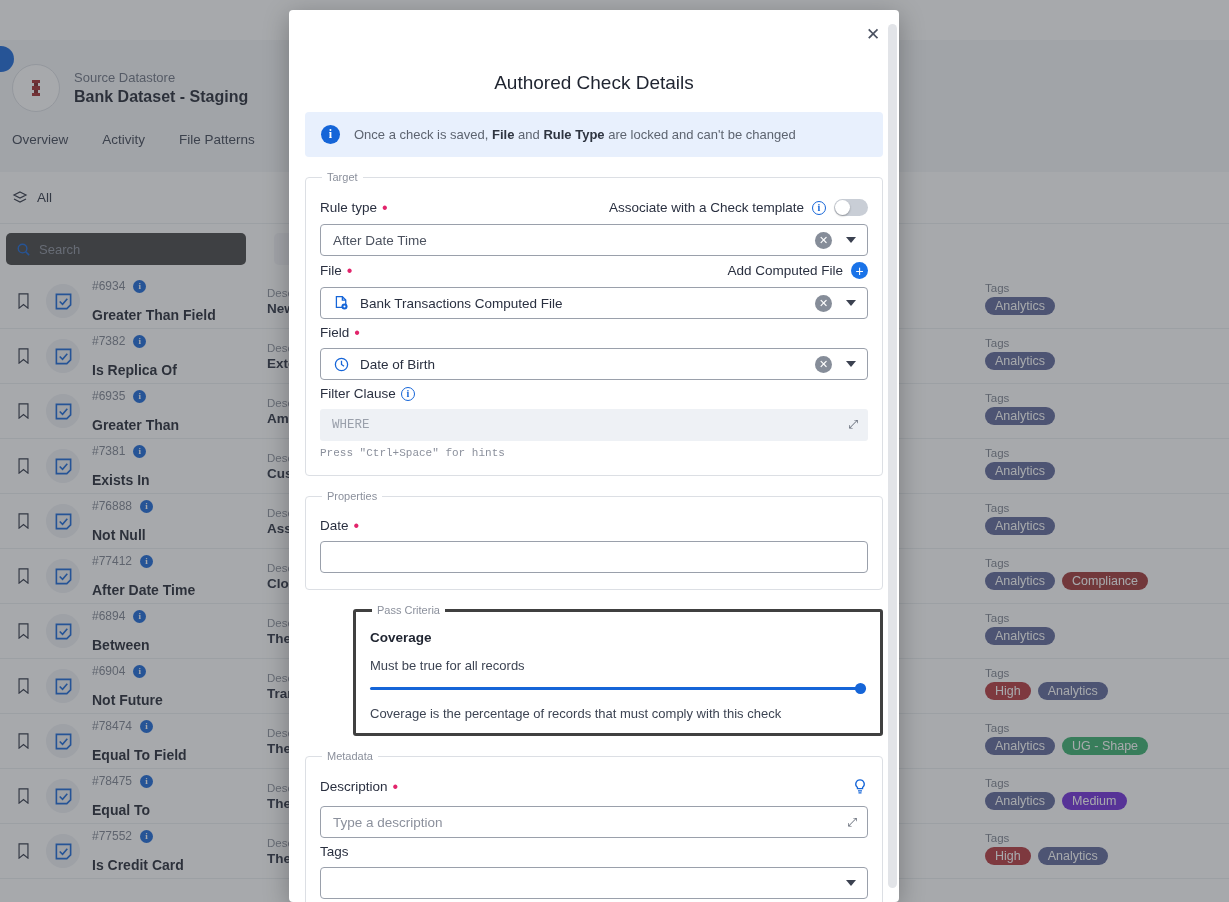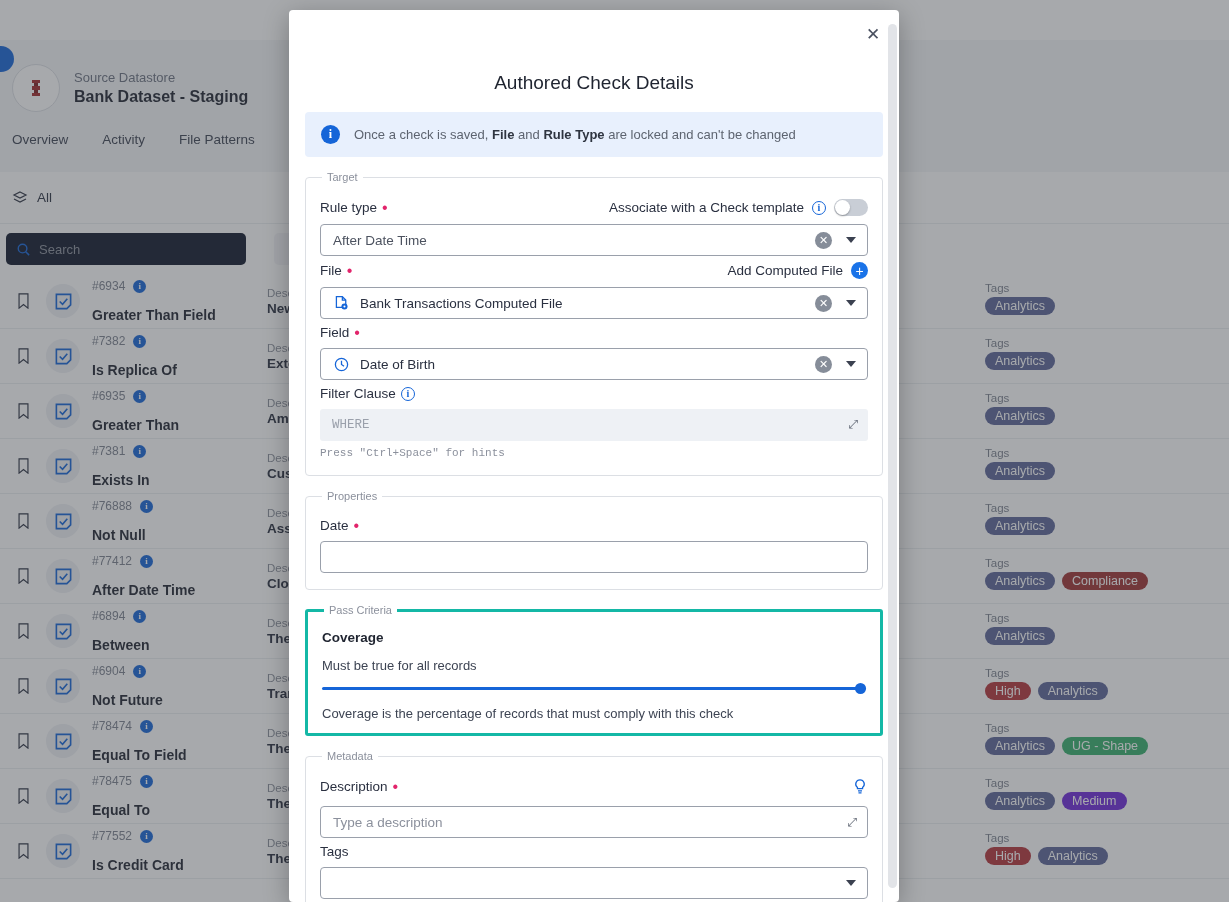--- a/index.html
+++ b/index.html
@@ -73,21 +73,21 @@
     display: flex; align-items: center; justify-content: center;
     margin-right: 4px;
   }
 
   .search-row {
     position: absolute; left: 0; top: 224px; right: 0; height: 50px;
     background: #ffffff; display: flex; align-items: center;
   }
   .search-box {
     margin-left: 6px; width: 240px; height: 32px;
-    background: #0f172a; border-radius: 5px;
+    background: #404040; border-radius: 5px;
     display: flex; align-items: center; gap: 8px; padding: 0 10px;
   }
   .search-placeholder { font-size: 13px; color: #8b909c; }
   .num-box {
     margin-left: 28px; width: 48px; height: 32px;
     background: #f4f5f7; border-radius: 5px;
     display: flex; align-items: center; justify-content: center;
     font-size: 13px; color: #2c5cc5; font-weight: bold;
   }
 
@@ -169,21 +169,21 @@
     font-size: 12px; font-weight: bold; font-family: "Liberation Serif", serif;
   }
 
   fieldset.group {
     border: 1px solid #dcdfe4; border-radius: 4px;
     margin-top: 14px; padding: 10px 14px 16px 14px;
   }
   fieldset.group > legend {
     font-size: 11px; color: #8b909c; padding: 0 5px; margin-left: 2px;
   }
-  fieldset.group.highlight { border: 3px solid #14b8a6; border-radius: 3px; padding-bottom: 12px;}
+  fieldset.group.highlight { border: 3px solid #404040; border-radius: 3px; padding-bottom: 12px; margin-left: 48px;}
 
   .lbl-row { display: flex; align-items: center; justify-content: space-between; margin-top: 6px; }
   .lbl {
     font-size: 13.5px; color: #2a3040; display: flex; align-items: center; gap: 5px;
   }
   .req { color: #e2246b; font-size: 16px; line-height: 8px; }
   .lbl-right { display: flex; align-items: center; gap: 8px; font-size: 13.5px; color: #2a3040; }
 
   .sel {
     margin-top: 8px; height: 32px; border: 1px solid #9aa0ab; border-radius: 4px;

